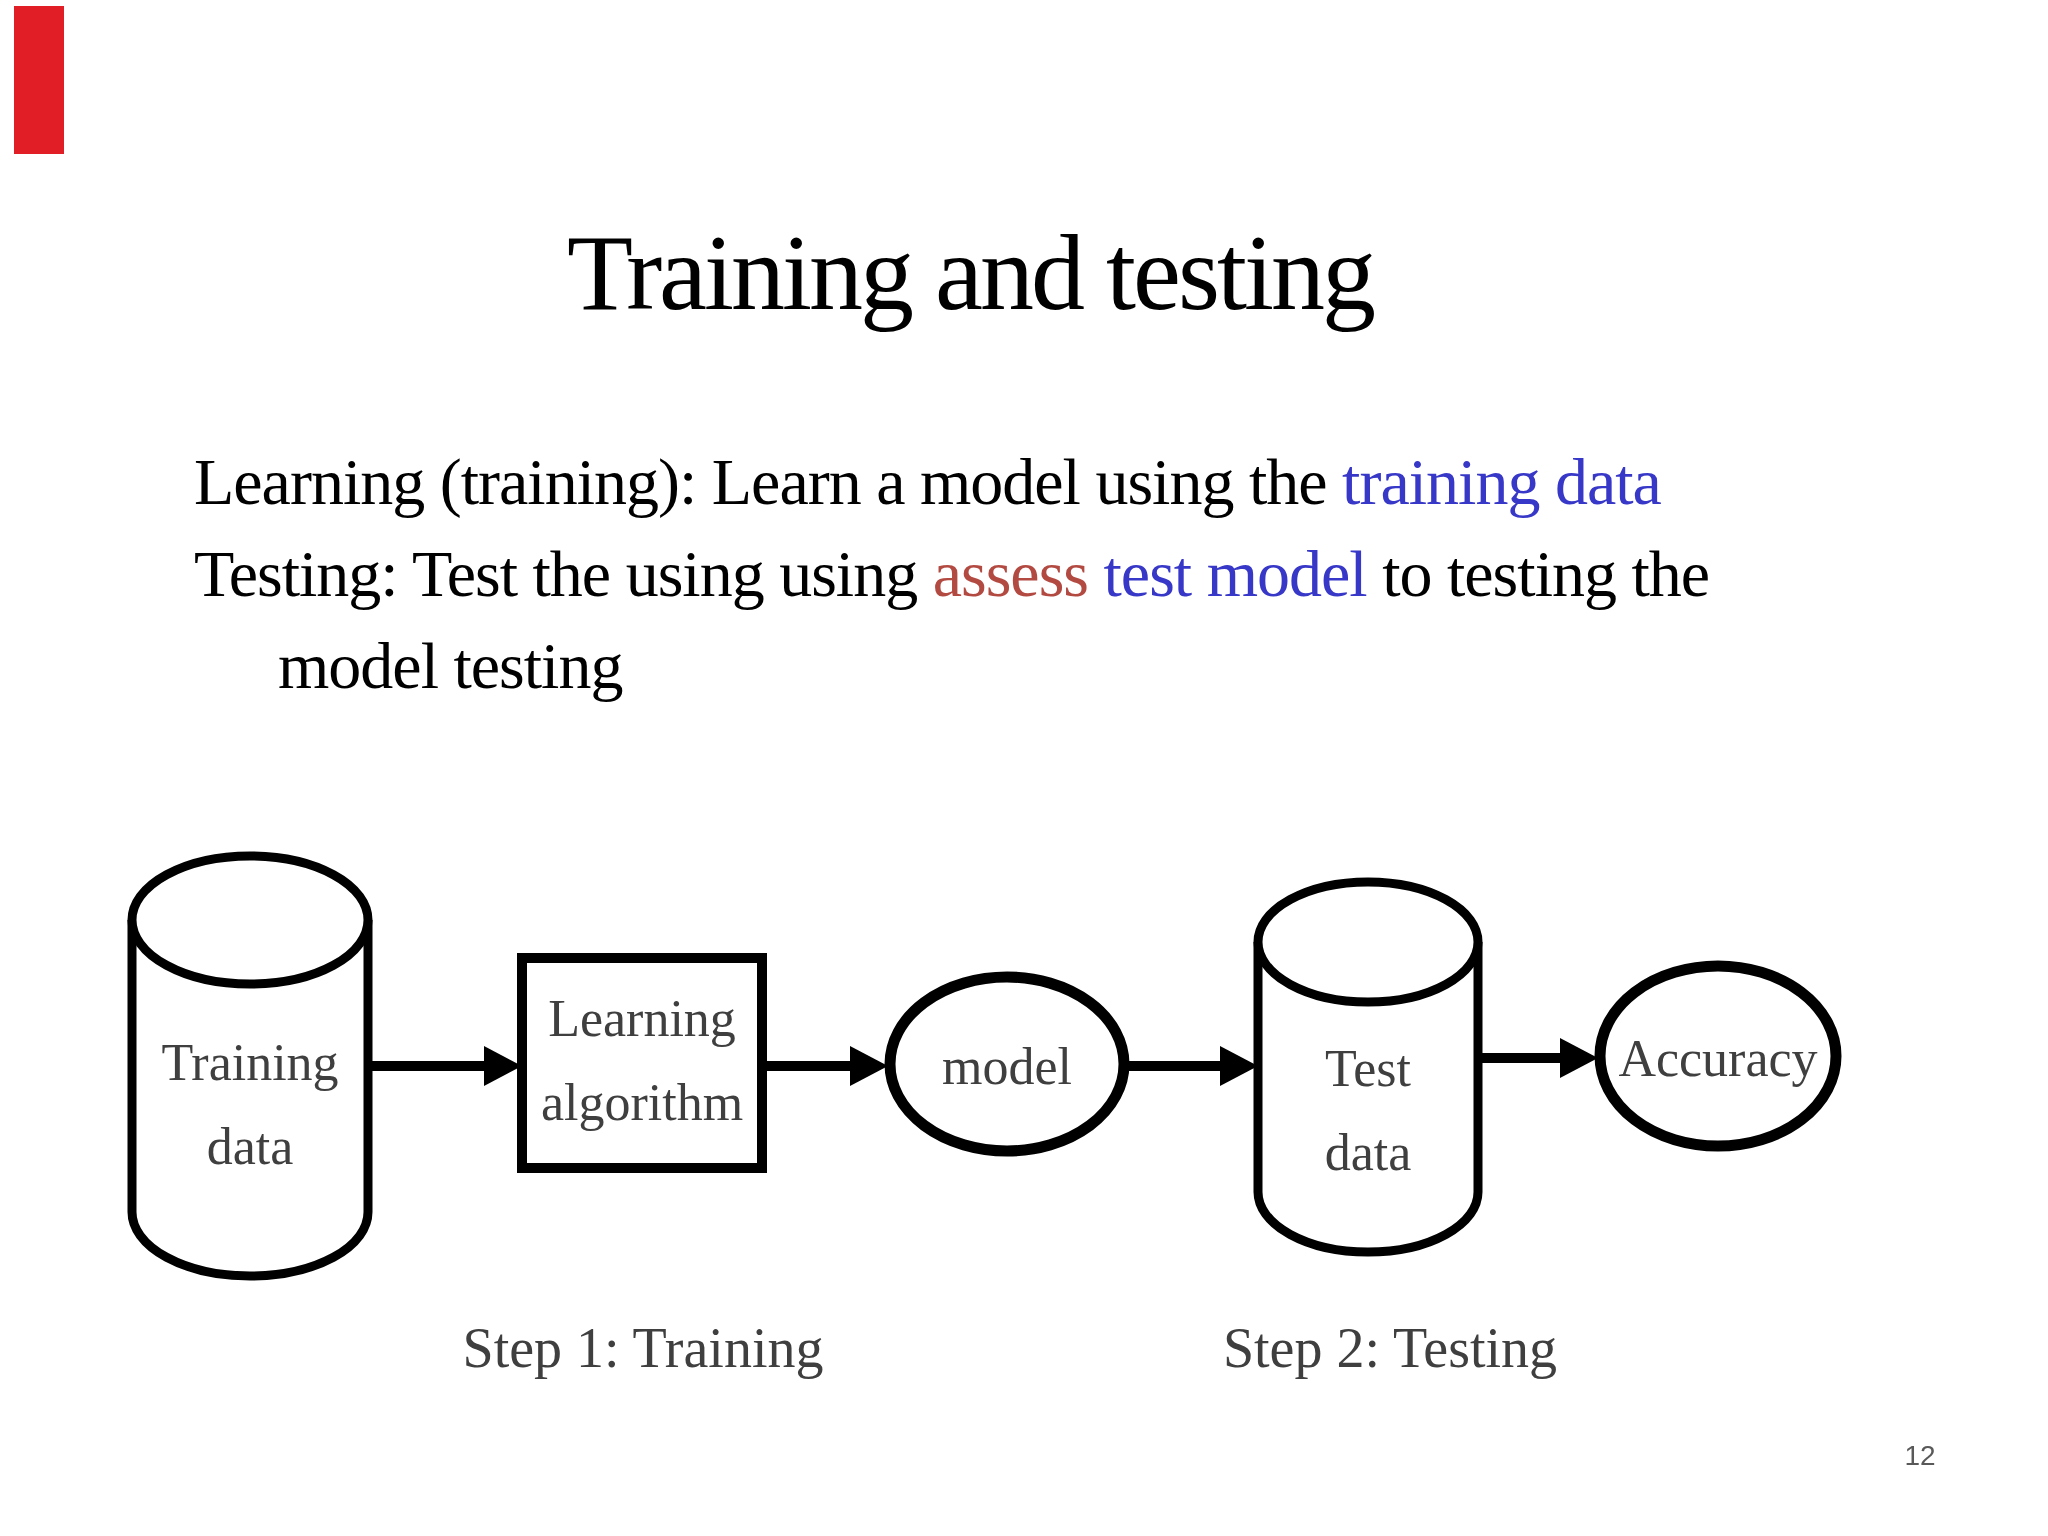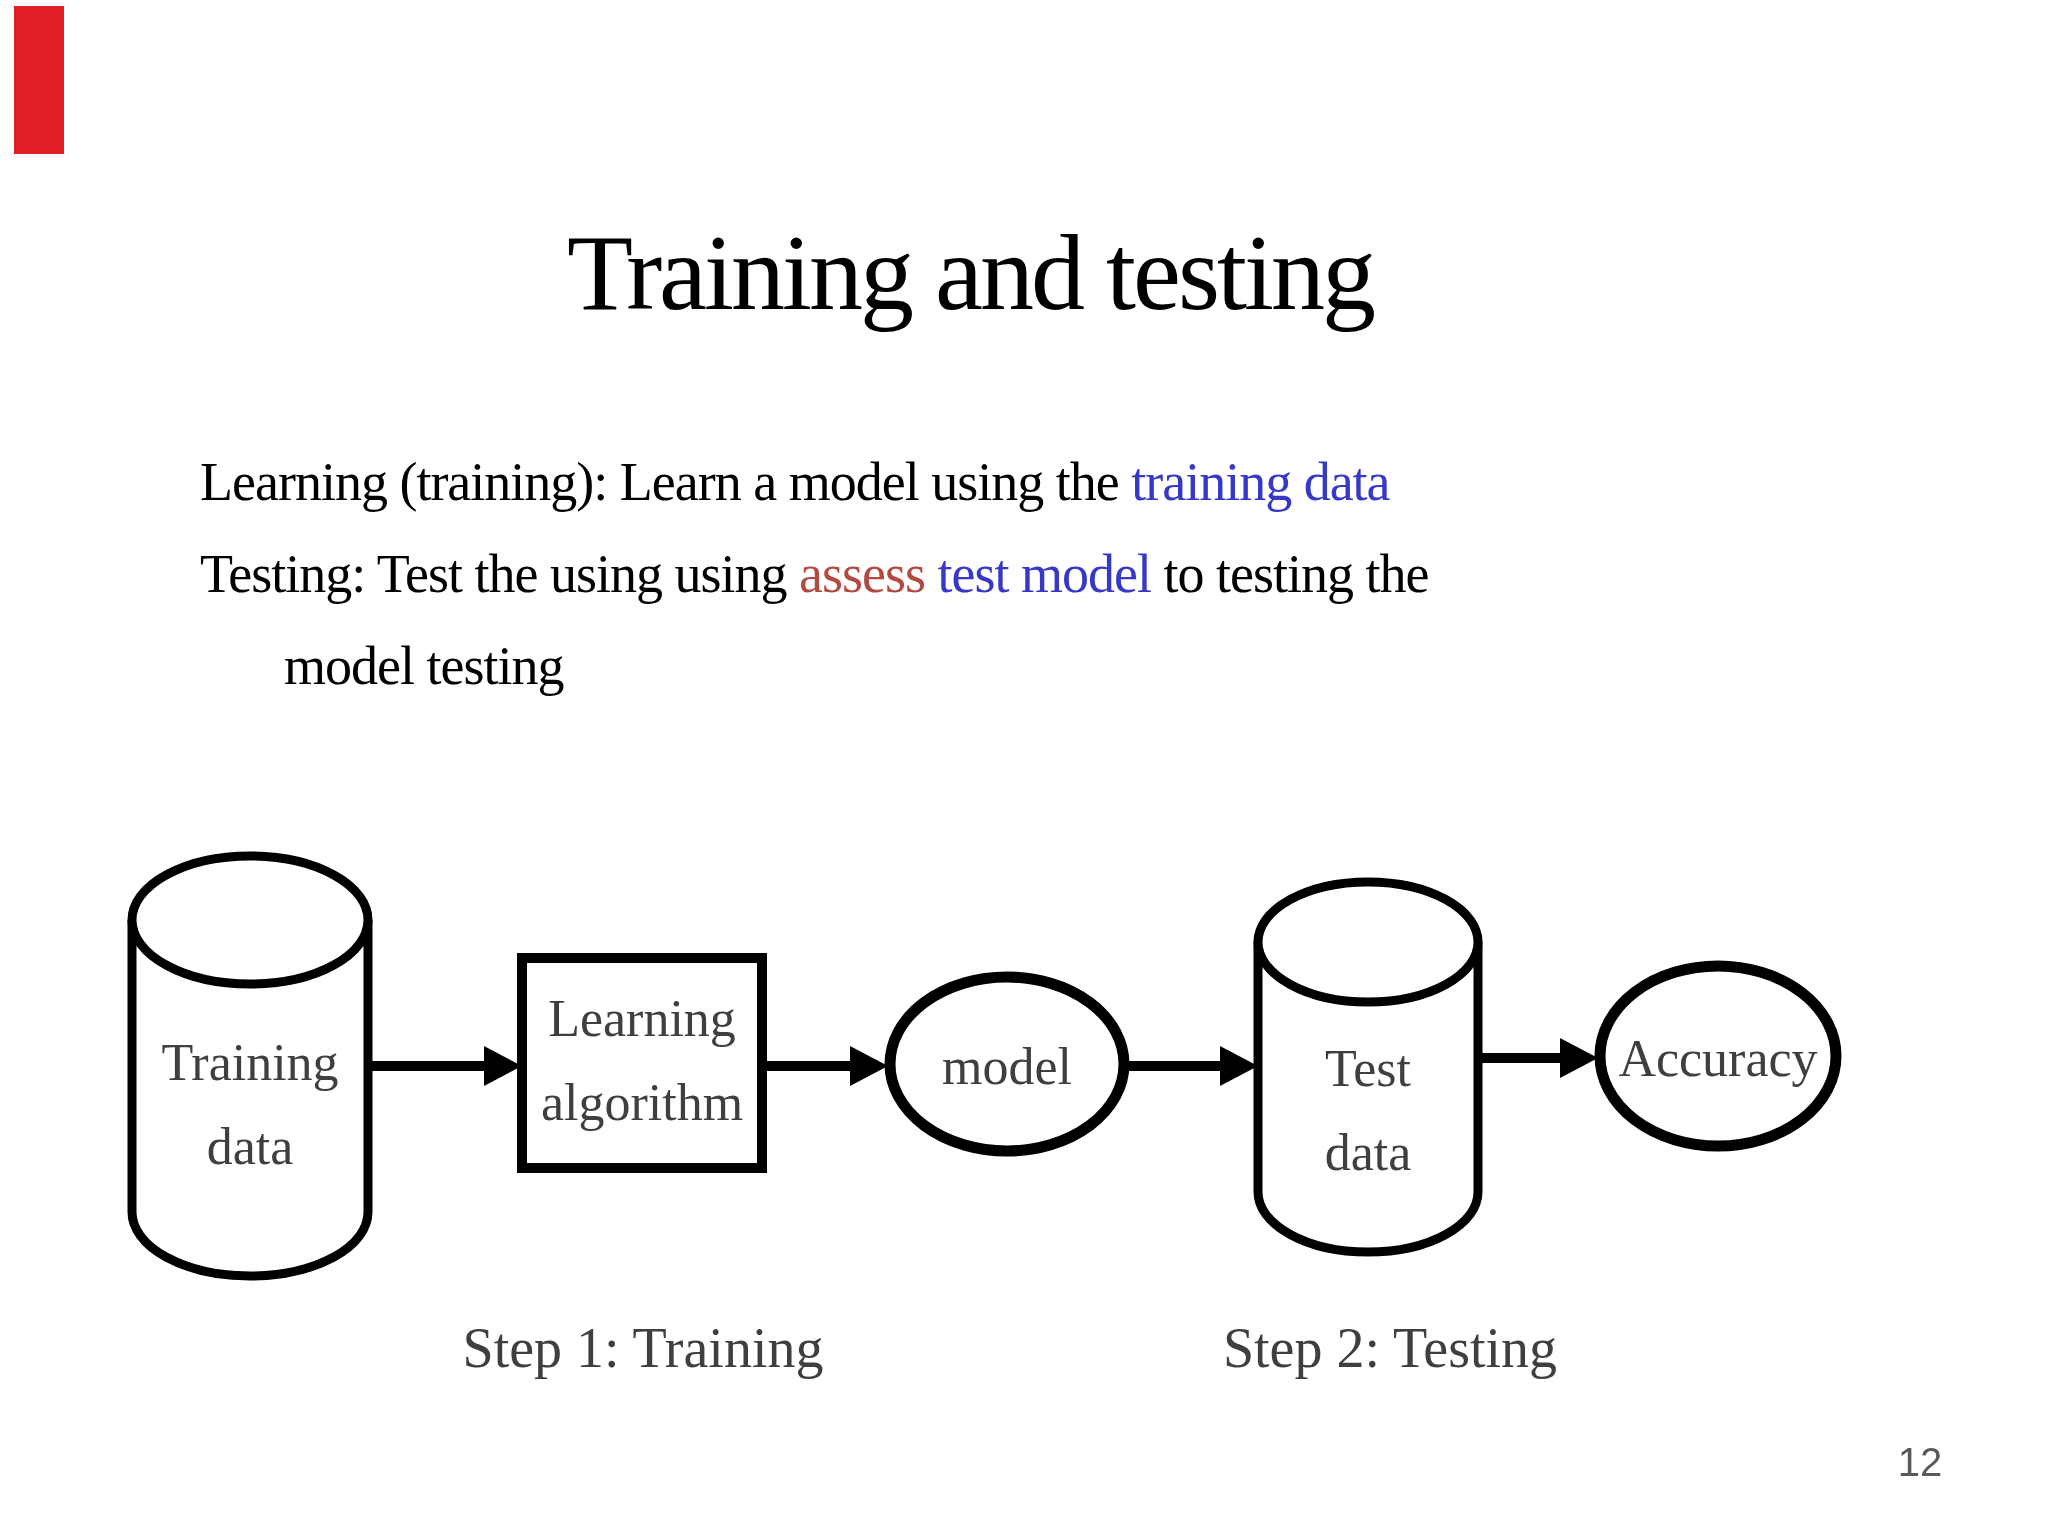--- a/index.html
+++ b/index.html
@@ -17,22 +17,22 @@
   }
   .page-title{
     position:absolute;left:170px;top:208px;width:1600px;
     text-align:center;
     font-size:108px;line-height:130px;
     letter-spacing:-3px;
     color:#000000;
     white-space:pre;
   }
   .body-text{
-    position:absolute;left:200px;top:436px;width:1720px;
-    font-size:54px;line-height:92px;
+    position:absolute;left:194px;top:436px;width:1720px;
+    font-size:66px;line-height:92px;
     letter-spacing:-1px;
     color:#000000;
   }
   .body-line{white-space:pre;}
   .body-line.indent{padding-left:84px;}
   .hl-blue{color:#3737c8;}
   .hl-red{color:#b34a42;}
   .diagram{
     position:absolute;left:0;top:820px;width:2048px;height:620px;
   }
@@ -42,21 +42,21 @@
   }
   .node-label{font-size:52px;}
   .step-caption{font-size:56px;fill:#4f4f4f;}
   .shape{fill:#ffffff;stroke:#000000;}
   .arrow-line{stroke:#000000;stroke-width:10;}
   .arrow-head{fill:#000000;stroke:none;}
   .page-number{
     position:absolute;left:1870px;top:1440px;width:100px;
     text-align:center;
     font-family:"Liberation Sans","DejaVu Sans",sans-serif;
-    font-size:40px;color:#595959;
+    font-size:28px;color:#595959;
   }
 </style>
 </head>
 <body>
 
 <div class="slide">
 
   <div class="red-marker"></div>
 
   <div class="page-title">Training and testing</div>

